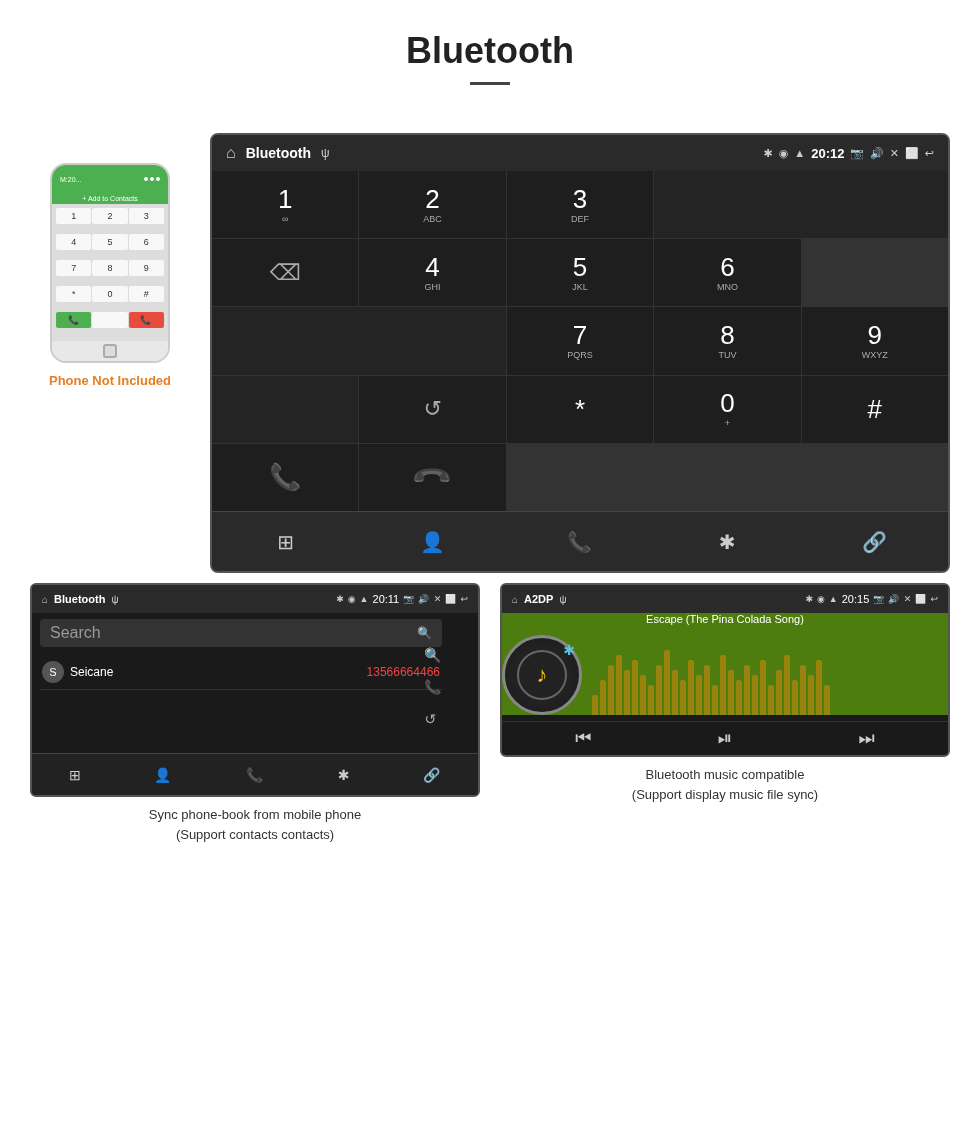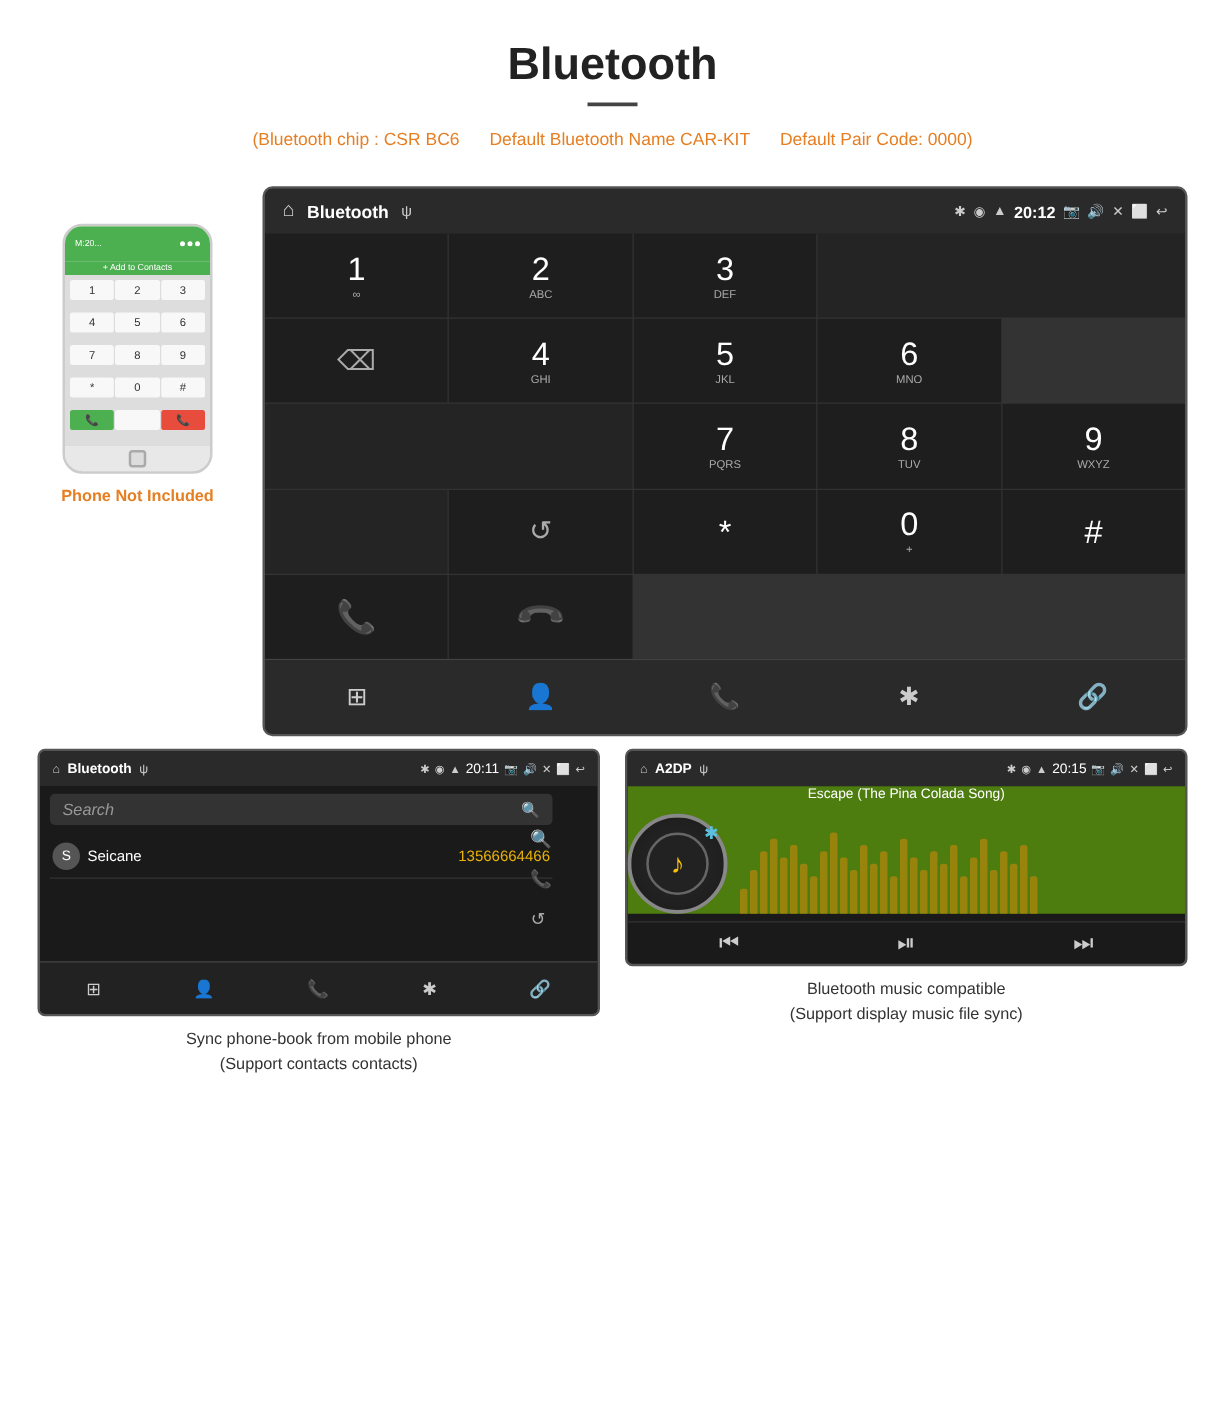--- a/index.html
+++ b/index.html
@@ -261,38 +261,38 @@
     .search-bar {
       background: #333;
       border-radius: 4px;
       padding: 5px 10px;
       display: flex;
       align-items: center;
       justify-content: space-between;
       margin-bottom: 8px;
     }
     .search-bar-text {
-      font-size: 13px; color: #999; font-style: italic;
+      font-size: 16px; color: #999;
     }
     .search-icon { font-size: 12px; color: #999; }
     .contact-row {
       display: flex;
       align-items: center;
       justify-content: space-between;
       padding: 6px 2px;
       border-bottom: 1px solid #333;
     }
     .contact-initial {
       background: #555; color: #fff; font-size: 11px;
       width: 22px; height: 22px; border-radius: 50%;
       display: flex; align-items: center; justify-content: center;
       margin-right: 6px;
     }
     .contact-name { font-size: 12px; color: #fff; }
-    .contact-number { font-size: 12px; color: #eab308; }
+    .contact-number { font-size: 12px; color: #ef4444; }
 
     .phonebook-wrapper {
       position: relative;
     }
 
     .phonebook-bottom-bar {
       background: #222;
       display: flex;
       align-items: center;
       justify-content: space-around;
@@ -360,25 +360,20 @@
       margin-top: 8px;
       line-height: 1.5;
     }
   </style>
 </head>
 <body>
 
 <div class="header-section">
   <h1 class="page-title">Bluetooth</h1>
   <div class="title-underline"></div>
-  <p class="bluetooth-specs">
-    <span>(Bluetooth chip : CSR BC6</span>
-    <span>Default Bluetooth Name CAR-KIT</span>
-    <span>Default Pair Code: 0000)</span>
-  </p>
 </div>
 
 <div class="main-content">
 
   <div class="phone-section">
     <div class="phone-image">
       <div class="phone-top-bar">
         <span class="phone-top-bar-text">M:20...</span>
         <div class="phone-top-bar-dots">
           <div class="phone-dot"></div>

